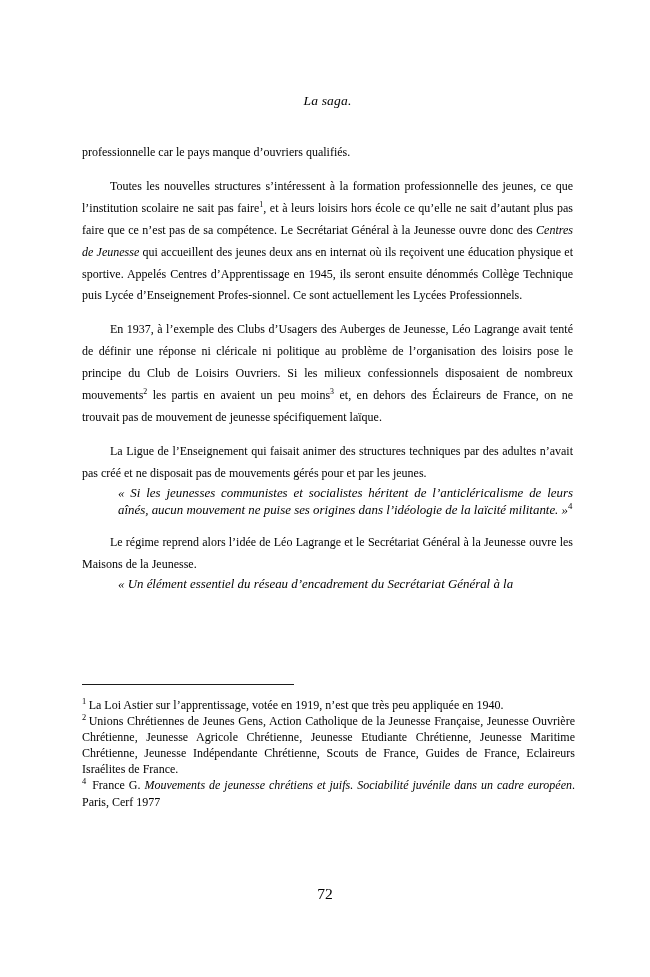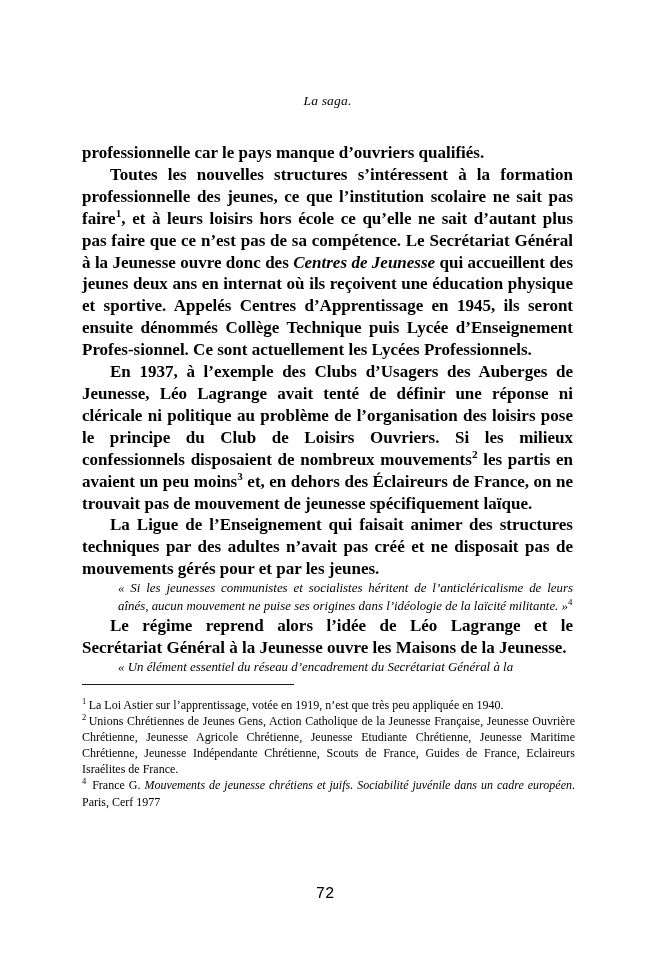--- a/index.html
+++ b/index.html
@@ -41,28 +41,28 @@
     position: absolute;
     left: 82px;
     top: 142px;
     width: 491px;
   }
 
   p.para {
     margin: 0;
     text-align: justify;
     text-justify: inter-word;
-    font-size: 17px;
+    font-size: 12px;
     line-height: 21.9px;
     text-indent: 0;
     hyphens: none;
-    font-weight: bold;
   }
   p.para.indent {
     text-indent: 28px;
+    margin-top: 12px;
   }
   p.para em {
     font-style: italic;
   }
 
   sup.fn-ref {
     font-size: 0.66em;
     vertical-align: super;
     line-height: 0;
   }
@@ -120,21 +120,20 @@
   }
 
   
   .folio {
     position: absolute;
     left: 0;
     top: 885px;
     width: 650px;
     text-align: center;
     font-size: 15.6px;
-    font-family: Liberation Mono, monospace;
   }
 </style>
 </head>
 <body>
 
 <div class="page">
 
   <div class="running-head">La saga.</div>
 
   <div class="body-block">

